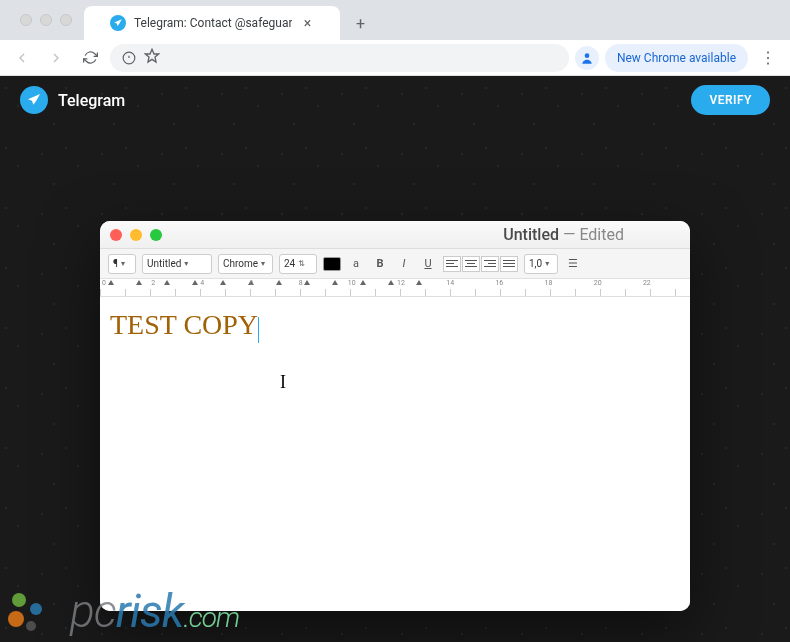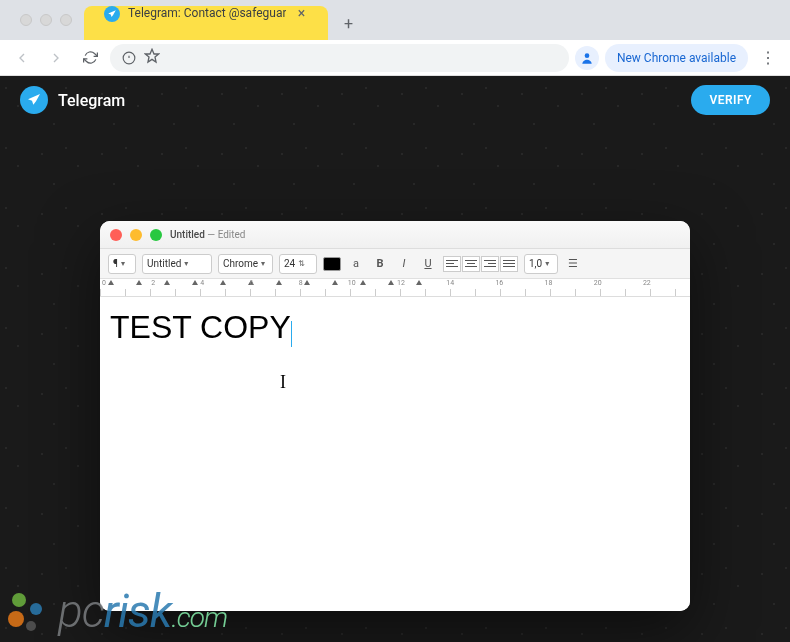--- a/index.html
+++ b/index.html
@@ -1,21 +1,21 @@
 <!DOCTYPE html>
 <html><head>
 <meta charset="utf-8">
 <style>
 *{margin:0;padding:0;box-sizing:border-box;font-family:-apple-system,BlinkMacSystemFont,"Segoe UI",Roboto,sans-serif}
 body{width:790px;height:642px;overflow:hidden;background:#dee1e6;position:relative}
 .browser-frame{width:100%;height:100%;background:#dee1e6;border-radius:8px;display:flex;flex-direction:column}
 .tab-strip{height:40px;background:#dee1e6;display:flex;align-items:flex-end;padding-left:8px;gap:0}
 .traffic-lights{display:flex;gap:8px;padding:0 12px;align-items:center;height:40px}
 .tl{width:12px;height:12px;border-radius:50%;background:#d8d8d8;border:1px solid #c8c8c8}
-.tab{background:#fde047;height:34px;border-radius:8px 8px 0 0;display:flex;padding:0 20px;gap:8px;min-width:180px;font-size:12px;color:#3c4043}
+.tab{background:#ffffff;height:34px;border-radius:8px 8px 0 0;display:flex;align-items:center;padding:0 26px;gap:8px;min-width:180px;font-size:12px;color:#3c4043}
 .tab-favicon{width:16px;height:16px;border-radius:50%;background:#2AABEE;display:flex;align-items:center;justify-content:center}
 .tab-favicon svg{width:10px;height:10px;fill:#fff}
 .tab-title{flex:1;white-space:nowrap;overflow:hidden;text-overflow:ellipsis}
 .tab-close{width:14px;height:14px;display:flex;align-items:center;justify-content:center;color:#5f6368;font-size:14px;cursor:pointer}
 .new-tab{width:28px;height:28px;display:flex;align-items:center;justify-content:center;color:#5f6368;font-size:16px;margin-left:6px;margin-bottom:3px;border-radius:50%}
 .toolbar{height:36px;background:#fff;display:flex;align-items:center;padding:0 8px;gap:6px;border-bottom:1px solid #e0e0e0}
 .nav-btn{width:28px;height:28px;display:flex;align-items:center;justify-content:center;color:#5f6368;border-radius:50%;cursor:pointer}
 .nav-btn.disabled{color:#bdc1c6}
 .addr-bar{flex:1;height:28px;background:#f1f3f4;border-radius:14px;display:flex;align-items:center;padding:0 12px;gap:8px;font-size:13px;color:#5f6368}
 .addr-text{flex:1;white-space:nowrap;overflow:hidden}
@@ -31,21 +31,21 @@
 .tg-logo{width:28px;height:28px;border-radius:50%;background:#2AABEE;display:flex;align-items:center;justify-content:center}
 .tg-logo svg{width:16px;height:16px;fill:#fff}
 .verify-btn{background:#2AABEE;color:#fff;border:none;height:30px;padding:0 18px;border-radius:15px;font-size:12px;font-weight:600;letter-spacing:0.5px;cursor:pointer}
 .textedit-window{position:absolute;left:100px;top:145px;width:590px;height:390px;background:#fff;border-radius:10px;box-shadow:0 20px 60px rgba(0,0,0,0.5);display:flex;flex-direction:column;overflow:hidden}
 .te-titlebar{height:28px;background:linear-gradient(#fafafa,#f0f0f0);display:flex;align-items:center;padding:0 10px;gap:8px;border-bottom:1px solid #ddd}
 .te-tl{display:flex;gap:8px}
 .te-dot{width:12px;height:12px;border-radius:50%}
 .te-dot.red{background:#ff5f57}
 .te-dot.yellow{background:#febc2e}
 .te-dot.green{background:#28c840}
-.te-title{flex:1;text-align:left;font-size:10px;color:#4a4a4a;font-weight:500}
+.te-title{flex:1;text-align:right;font-size:16px;color:#4a4a4a;font-weight:500}
 .te-title .edited{color:#888;font-weight:400}
 .te-toolbar{height:30px;background:#f5f5f5;border-bottom:1px solid #e0e0e0;display:flex;align-items:center;padding:0 8px;gap:6px;font-size:11px;color:#333}
 .te-sel{height:20px;background:#fff;border:1px solid #ccc;border-radius:3px;padding:0 4px;display:flex;align-items:center;gap:3px;font-size:10px}
 .te-sel.font{width:70px}
 .te-sel.weight{width:55px}
 .te-sel.size{width:38px}
 .te-chev{font-size:8px;color:#666}
 .te-swatch{width:18px;height:14px;background:#000;border:1px solid #999;border-radius:2px}
 .te-ico{width:18px;height:18px;display:flex;align-items:center;justify-content:center;color:#555;font-size:11px}
 .te-ico.b{font-weight:bold}
@@ -54,25 +54,25 @@
 .te-align{display:flex;gap:1px}
 .te-align-btn{width:18px;height:16px;border:1px solid #ccc;background:#fff;display:flex;flex-direction:column;justify-content:center;gap:2px;padding:0 2px}
 .te-align-btn span{height:1px;background:#555}
 .te-ruler{height:18px;background:#fff;border-bottom:1px solid #ddd;position:relative;font-size:7px;color:#888;display:flex;align-items:flex-end}
 .te-ruler-marks{position:absolute;inset:0;background:repeating-linear-gradient(90deg,#ccc 0,#ccc 1px,transparent 1px,transparent 25px);top:10px}
 .te-ruler-tabs{position:absolute;top:1px;left:8px;display:flex;gap:22px}
 .te-ruler-tab{width:0;height:0;border-left:3px solid transparent;border-right:3px solid transparent;border-bottom:5px solid #666}
 .te-ruler-nums{position:absolute;top:0;left:0;right:0;display:flex}
 .te-ruler-nums span{width:50px;text-align:left;padding-left:2px}
 .te-doc{flex:1;background:#fff;padding:12px 10px;position:relative}
-.te-doc-text{font-family:Liberation Sans, sans-serif;font-size:32px;color:#000000;display:inline}
+.te-doc-text{font-family:Liberation Serif, serif;font-size:28px;color:#a16207;display:inline}
 .te-cursor{display:inline-block;width:1px;height:26px;background:#2AABEE;vertical-align:middle;animation:blink 1s infinite}
 @keyframes blink{50%{opacity:0}}
 .ibeam{position:absolute;left:180px;top:75px;color:#000;font-size:18px;font-family:serif}
-.watermark{position:absolute;left:8px;bottom:4px;display:flex;align-items:center;gap:2px;opacity:0.85;z-index:5}
+.watermark{position:absolute;left:8px;bottom:4px;display:flex;align-items:center;gap:14px;opacity:0.85;z-index:5}
 .wm-dots-group{position:relative;width:48px;height:48px}
 .wm-dot{position:absolute;border-radius:50%}
 .wm-dot.a{width:14px;height:14px;left:4px;top:6px;background:#6db33f}
 .wm-dot.b{width:16px;height:16px;left:0px;top:24px;background:#e67817}
 .wm-dot.c{width:12px;height:12px;left:22px;top:16px;background:#2a7ab0}
 .wm-dot.d{width:10px;height:10px;left:18px;top:34px;background:#555}
 .wm-text{font-size:46px;font-weight:300;font-style:italic;letter-spacing:-1px;display:flex;align-items:baseline}
 .wm-text .pc{color:#7a7d80}
 .wm-text .risk{color:#2a7ab0;font-weight:400}
 .wm-text .com{color:#86efac;font-size:28px}

